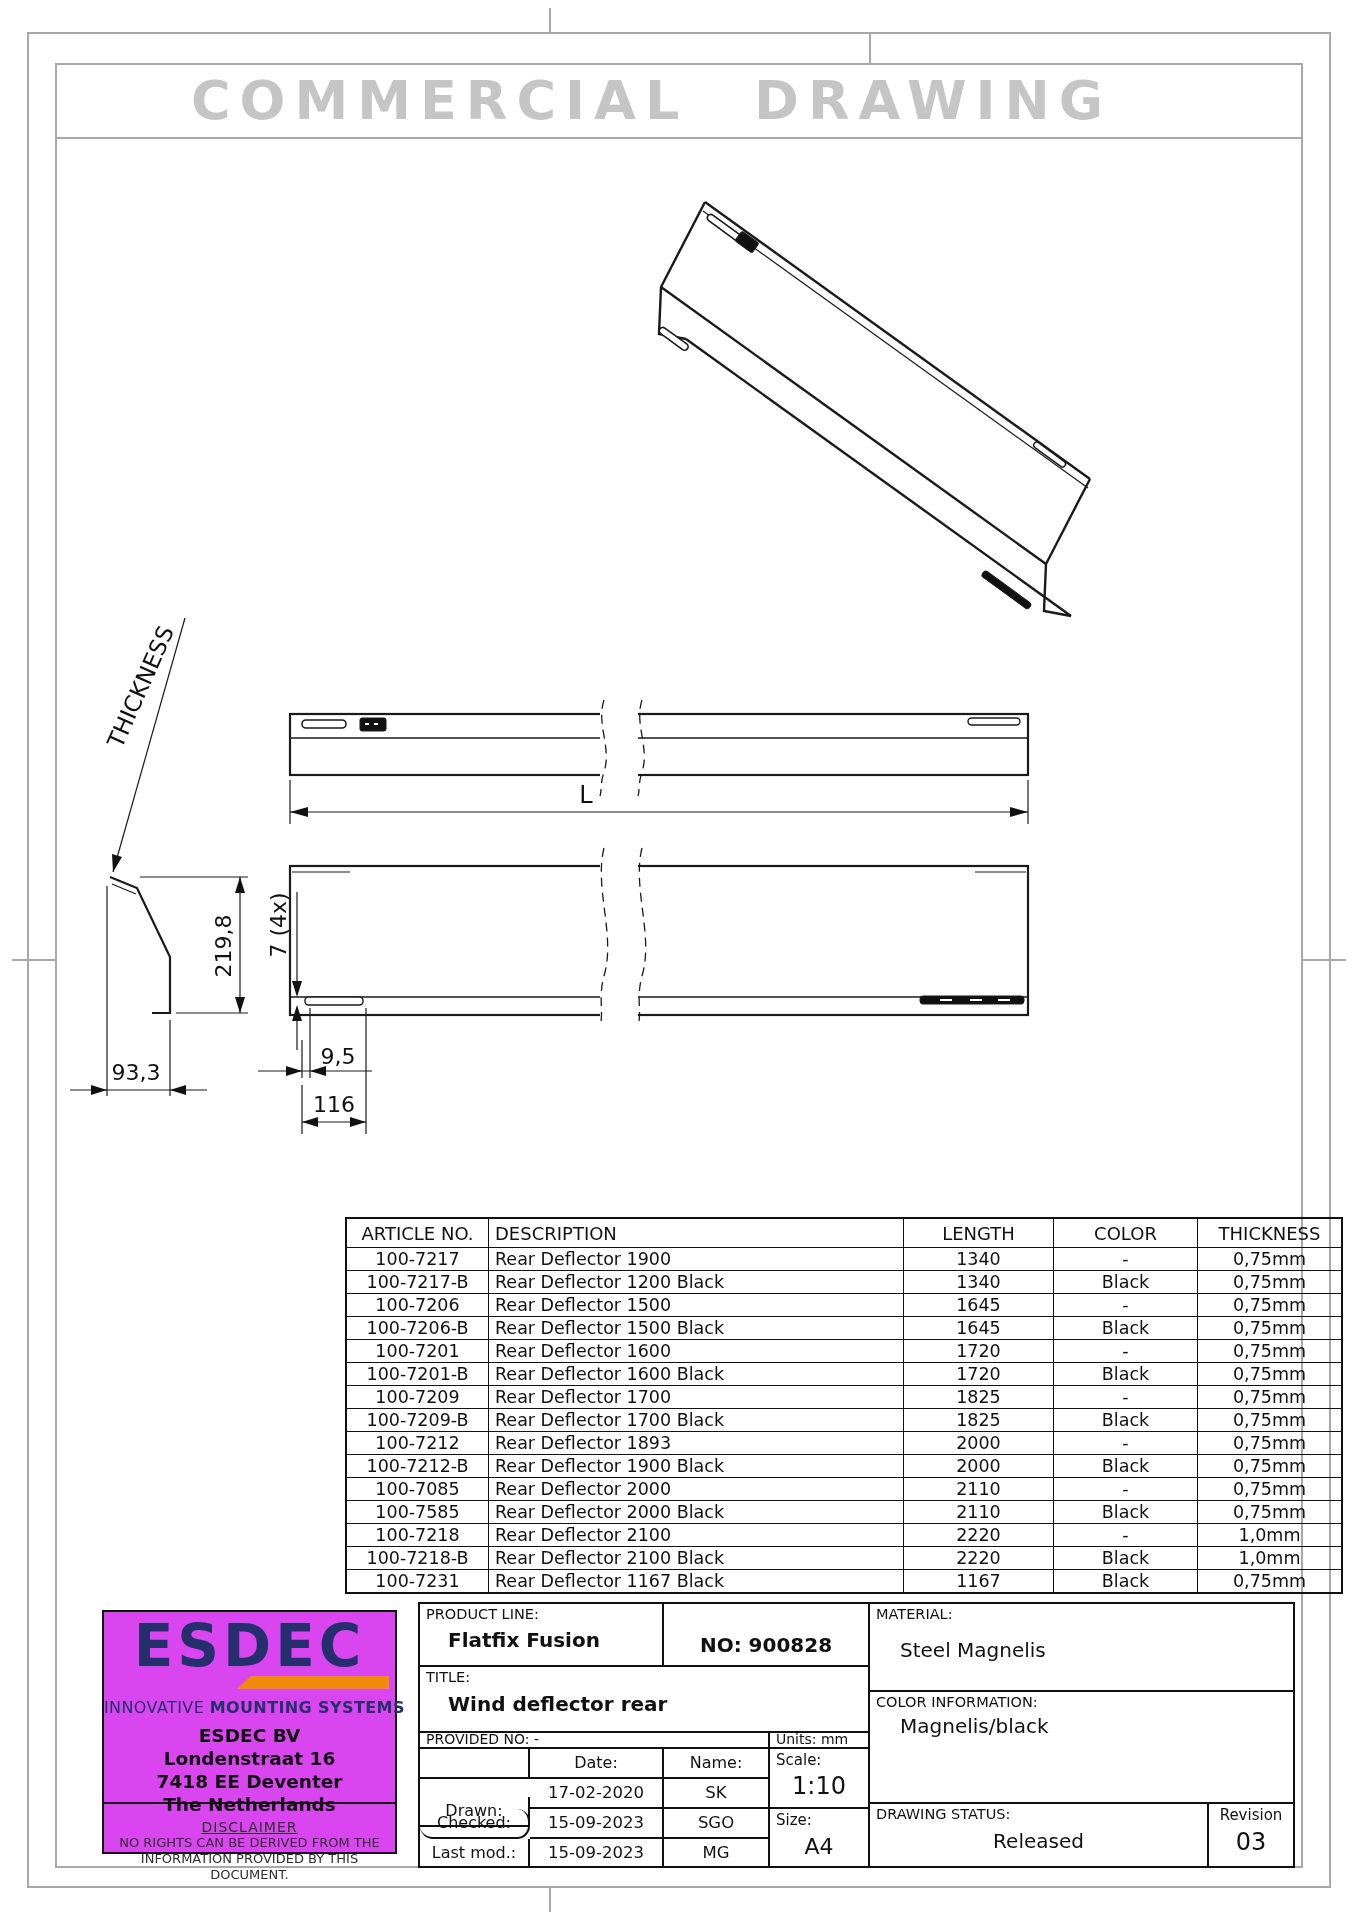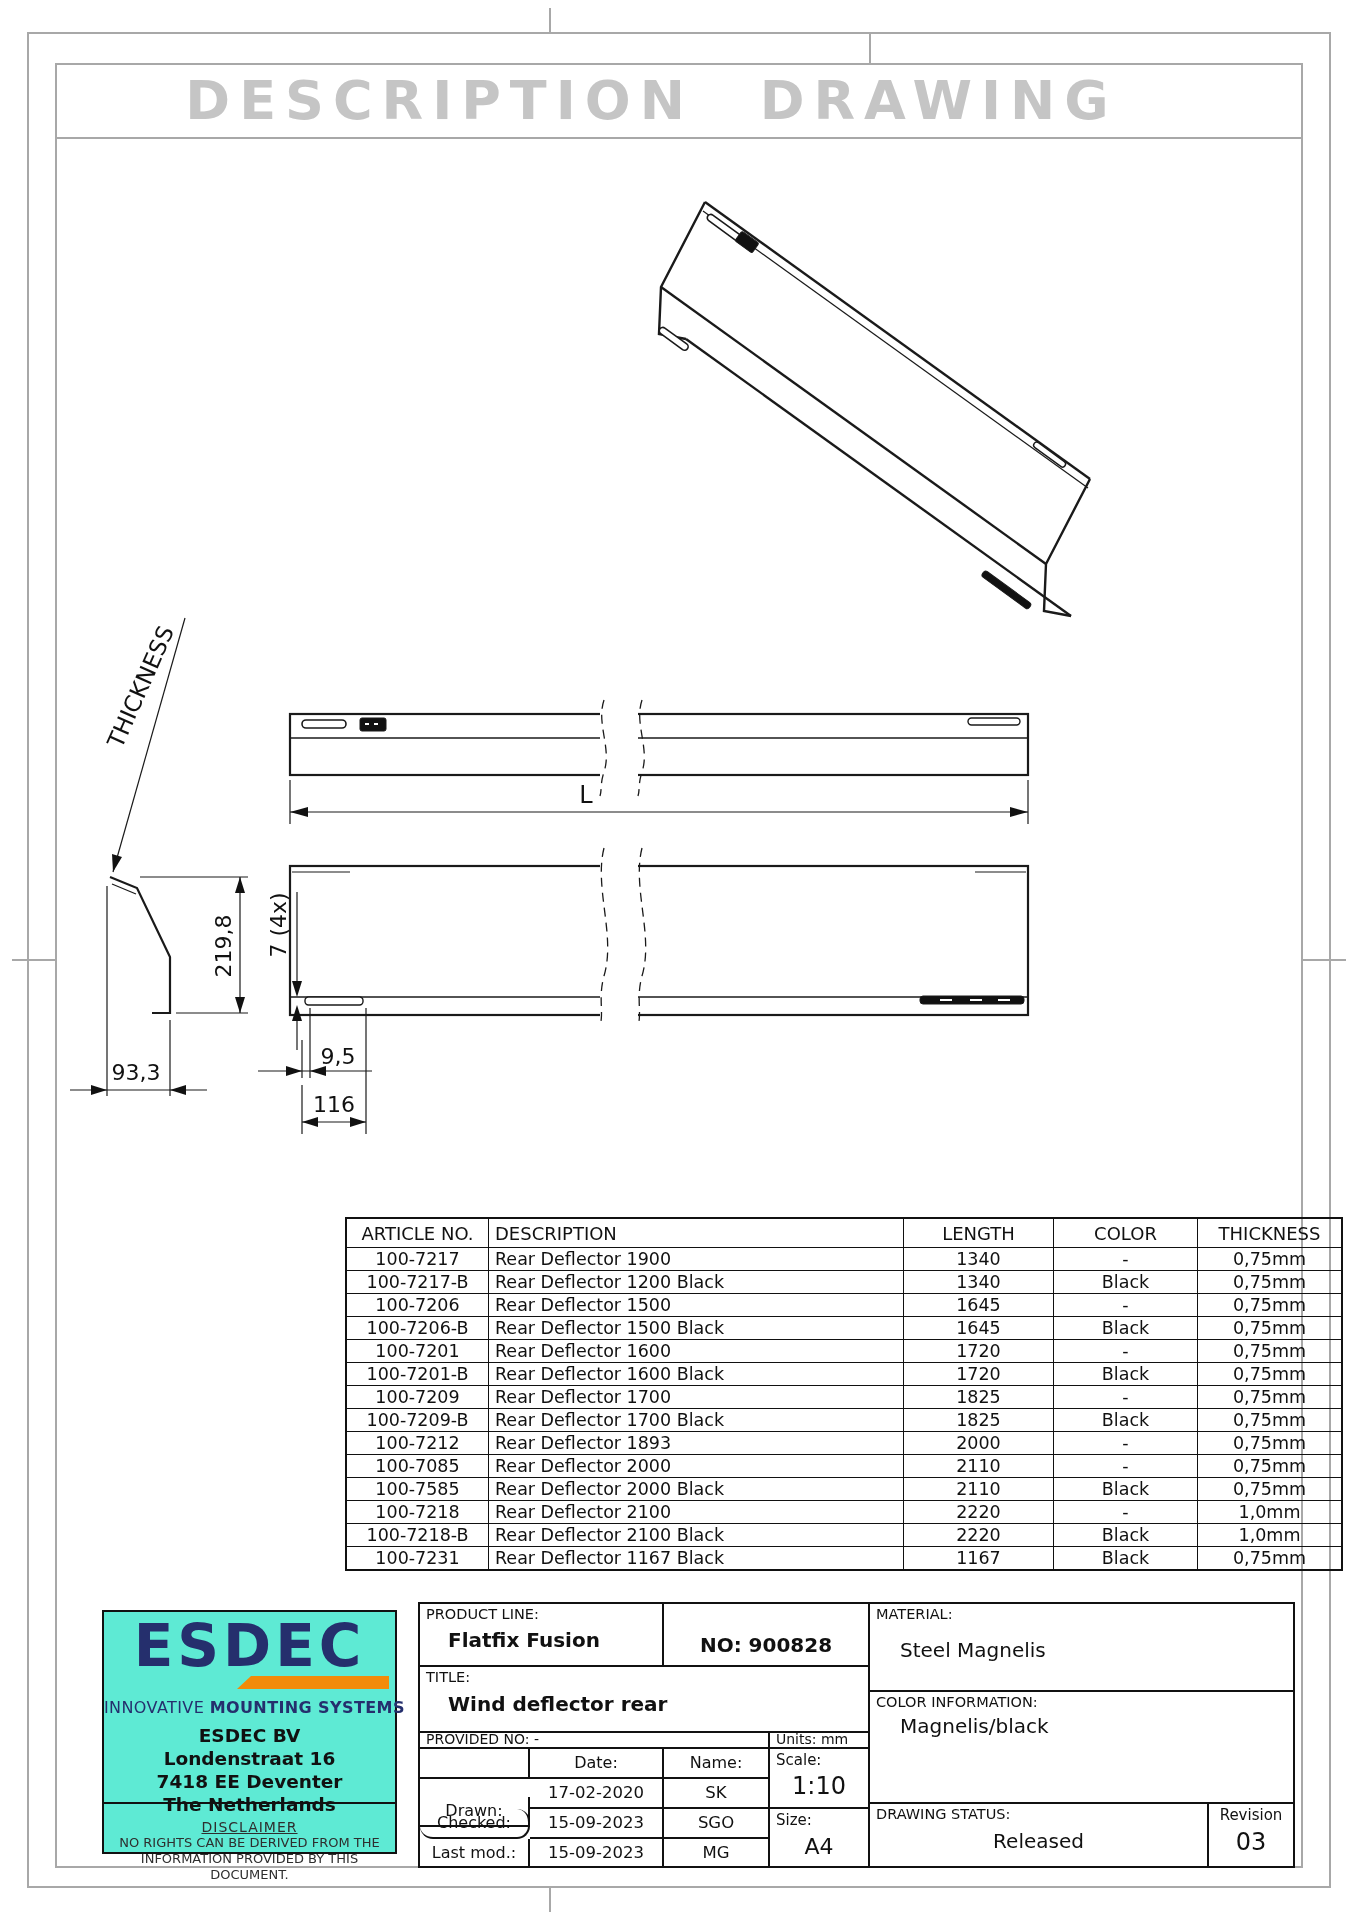--- a/index.html
+++ b/index.html
@@ -29,21 +29,21 @@
   
   .tblock{left:418px;top:1602px;width:877px;height:266px;border:2px solid #111;background:#fff;}
   .cell{position:absolute;box-sizing:border-box;font-size:14.5px;}
   .cell .lbl{display:block;padding:2px 0 0 6px;font-size:14.5px;}
   .cell .val{display:block;font-size:20px;}
   .bR{border-right:2px solid #111;}
   .bB{border-bottom:2px solid #111;}
   .bold{font-weight:bold;}
   .ctr{text-align:center;}
   
-  .esdec{left:102px;top:1610px;width:295px;height:244px;border:2px solid #111;background:#5eead4;}
+  .esdec{left:102px;top:1610px;width:295px;height:244px;border:2px solid #111;background:#d946ef;}
   .esdec .logo{margin-top:4px;text-align:center;font-size:58px;font-weight:bold;
                color:#252f6d;letter-spacing:4px;line-height:60px;}
   .esdec .obar{position:absolute;left:133px;top:64px;width:152px;height:13px;background:#f28b0a;
                clip-path:polygon(14px 0,100% 0,100% 100%,0 100%);}
   .esdec .tagline{position:absolute;left:0;top:86px;width:100%;text-align:center;
                   color:#252f6d;font-size:16px;letter-spacing:0.4px;white-space:nowrap;}
   .esdec .addr{position:absolute;left:0;top:112px;width:100%;text-align:center;
                font-weight:bold;font-size:18.5px;line-height:23px;color:#111;}
   .esdec .disc{position:absolute;left:0;top:190px;width:100%;height:52px;border-top:2px solid #111;
                text-align:center;color:#2e2e2e;}
@@ -182,21 +182,21 @@
 
   <div class="abs outer-frame"></div>
   <div class="abs inner-frame"></div>
   <div class="abs tick" style="left:549px;top:8px;width:2px;height:26px;"></div>
   <div class="abs tick" style="left:869px;top:34px;width:2px;height:29px;"></div>
   <div class="abs tick" style="left:549px;top:1886px;width:2px;height:26px;"></div>
   <div class="abs tick" style="left:12px;top:959px;width:43px;height:2px;"></div>
   <div class="abs tick" style="left:1303px;top:959px;width:43px;height:2px;"></div>
 
   <div class="abs title-band">
-    <span>DESCRIPTION DRAWING</span>
+    <span>COMMERCIAL DRAWING</span>
   </div>
 
   <table class="parts">
     <thead>
       <tr>
         <th style="width:133px;">ARTICLE NO.</th>
         <th class="desc" style="width:404px;">DESCRIPTION</th>
         <th style="width:141px;">LENGTH</th>
         <th style="width:135px;">COLOR</th>
         <th style="width:135px;">THICKNESS</th>
@@ -257,20 +257,27 @@
           <td class="desc">Rear Deflector 1700 Black</td>
           <td>1825</td>
           <td>Black</td>
           <td>0,75mm</td>
         </tr>
         <tr>
           <td>100-7212</td>
           <td class="desc">Rear Deflector 1893</td>
           <td>2000</td>
           <td>-</td>
+          <td>0,75mm</td>
+        </tr>
+        <tr>
+          <td>100-7212-B</td>
+          <td class="desc">Rear Deflector 1900 Black</td>
+          <td>2000</td>
+          <td>Black</td>
           <td>0,75mm</td>
         </tr>
         <tr>
           <td>100-7085</td>
           <td class="desc">Rear Deflector 2000</td>
           <td>2110</td>
           <td>-</td>
           <td>0,75mm</td>
         </tr>
         <tr>

